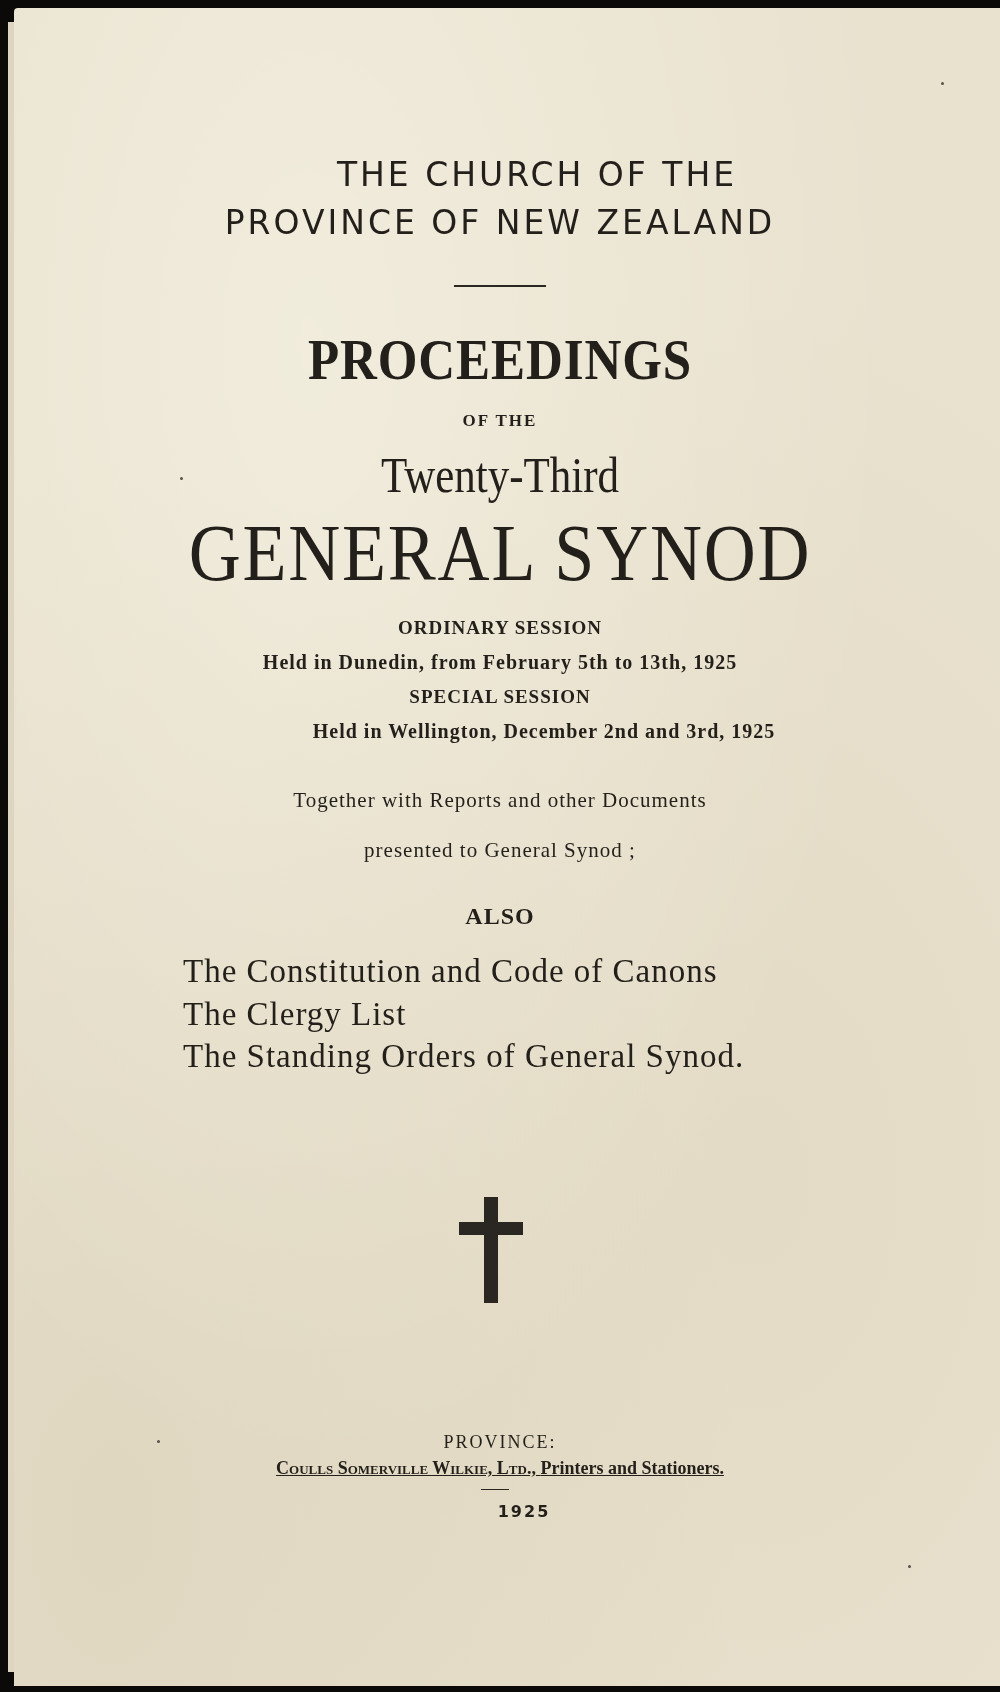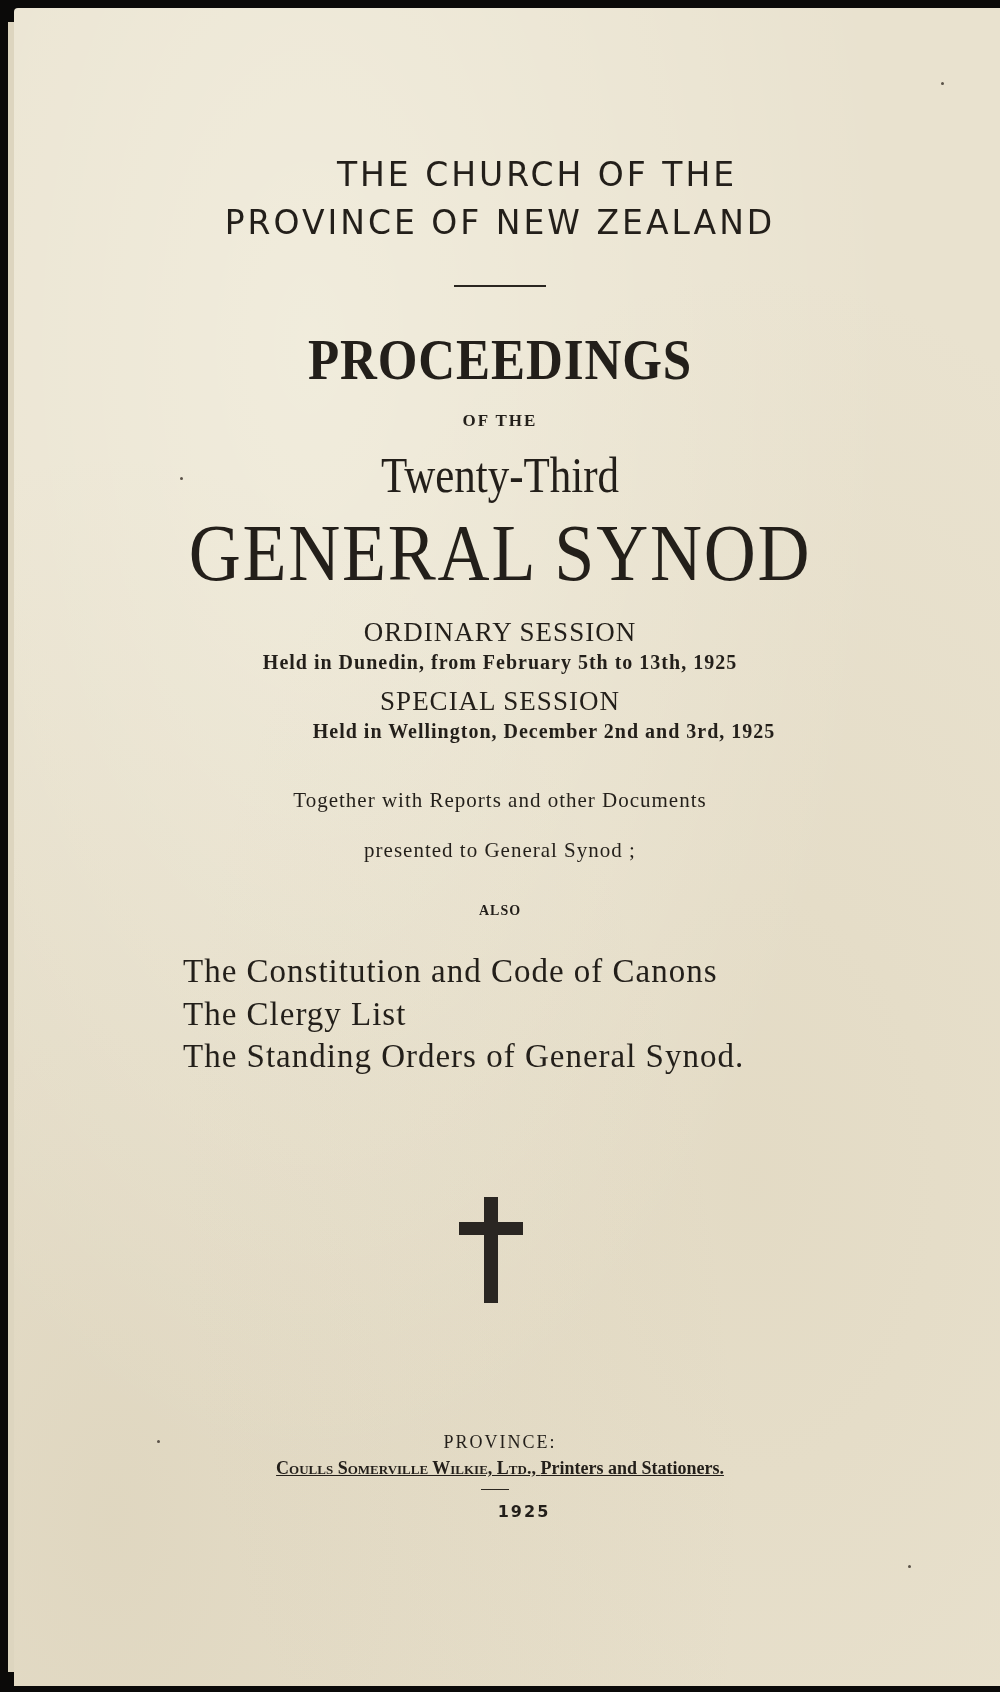--- a/index.html
+++ b/index.html
@@ -23,24 +23,24 @@
   .text { position: absolute; left: 0; width: 1000px; text-align: center; color: #231f1a; }
   .sans { font-family: "DejaVu Sans", sans-serif; }
   .serif { font-family: "Liberation Serif", serif; }
 
   .church-line { font-size: 33px; letter-spacing: 3px; font-weight: normal; }
   .rule { position: absolute; height: 2px; background: #2a2620; }
   .proceedings { font-size: 58px; font-weight: bold; letter-spacing: 1px; transform: scaleX(0.88); }
   .of-the { font-size: 17px; font-weight: bold; letter-spacing: 2px; }
   .twenty-third { font-size: 50px; transform: scaleX(0.86); }
   .general-synod { font-size: 80px; letter-spacing: 2px; transform: scaleX(0.9); }
-  .session-head { font-size: 27px; letter-spacing: 1px; }
+  .session-head { font-size: 19px; letter-spacing: 1px; font-weight: bold; }
   .session-detail { font-size: 20px; font-weight: bold; letter-spacing: 1px; }
   .together { font-size: 21px; letter-spacing: 1px; }
-  .also { font-size: 14px; font-weight: bold; letter-spacing: 1px; }
+  .also { font-size: 24px; font-weight: bold; letter-spacing: 1px; }
   .list { position: absolute; left: 183px; font-size: 33px; letter-spacing: 1px; color: #231f1a; text-align: center; }
   .cross-v { position: absolute; left: 484px; top: 1197px; width: 14px; height: 106px; background: #2a2622; }
   .cross-h { position: absolute; left: 459px; top: 1222px; width: 64px; height: 13px; background: #2a2622; }
   .dunedin { font-size: 18px; letter-spacing: 2px; }
   .printers { font-size: 18px; font-weight: bold; }
   .printers .sc { font-variant: small-caps; }
   .year { font-size: 16px; font-weight: bold; letter-spacing: 2px; padding-left: 24px; }
   .speck { position: absolute; width: 3px; height: 3px; border-radius: 50%; background: #5a5248; }
 </style>
 </head>

